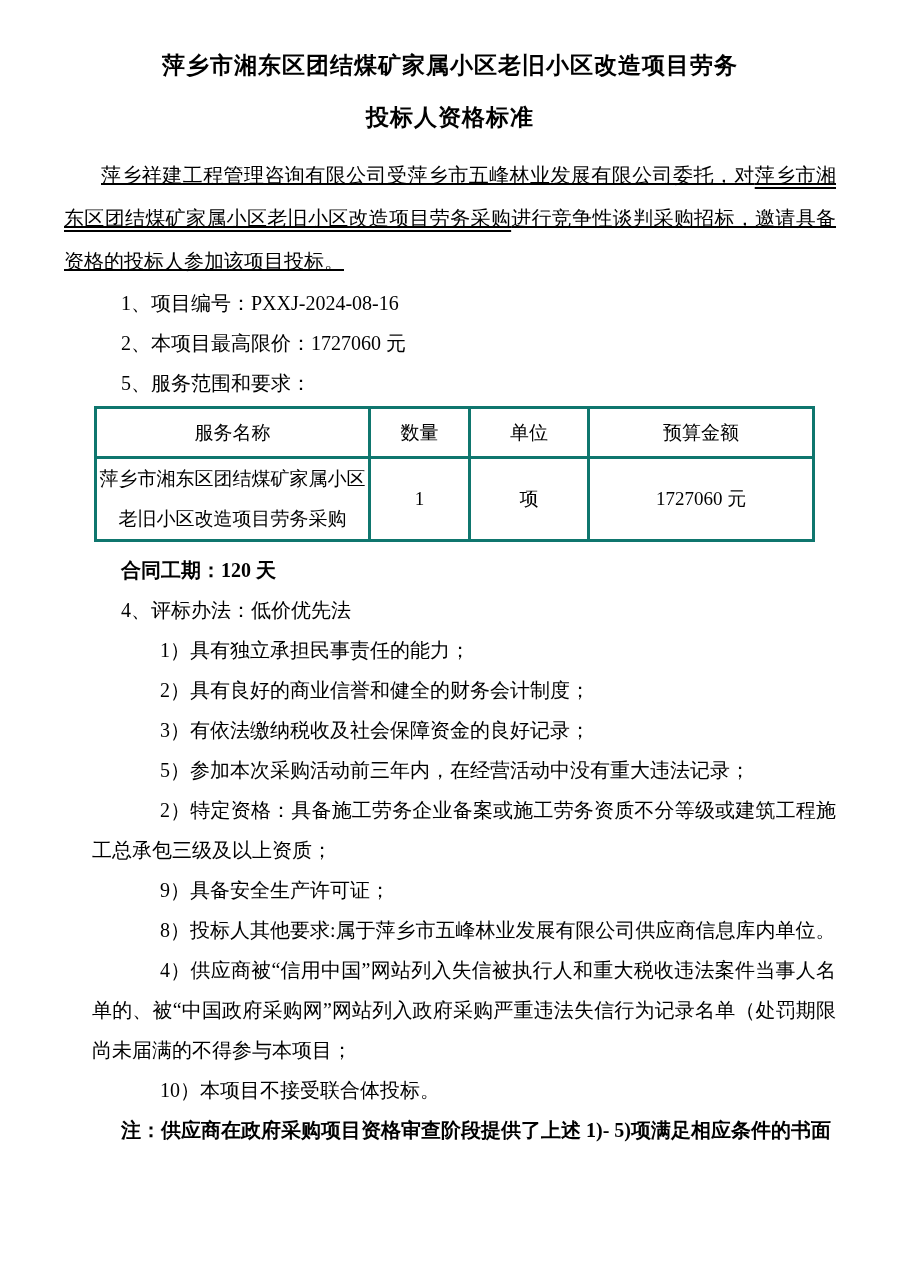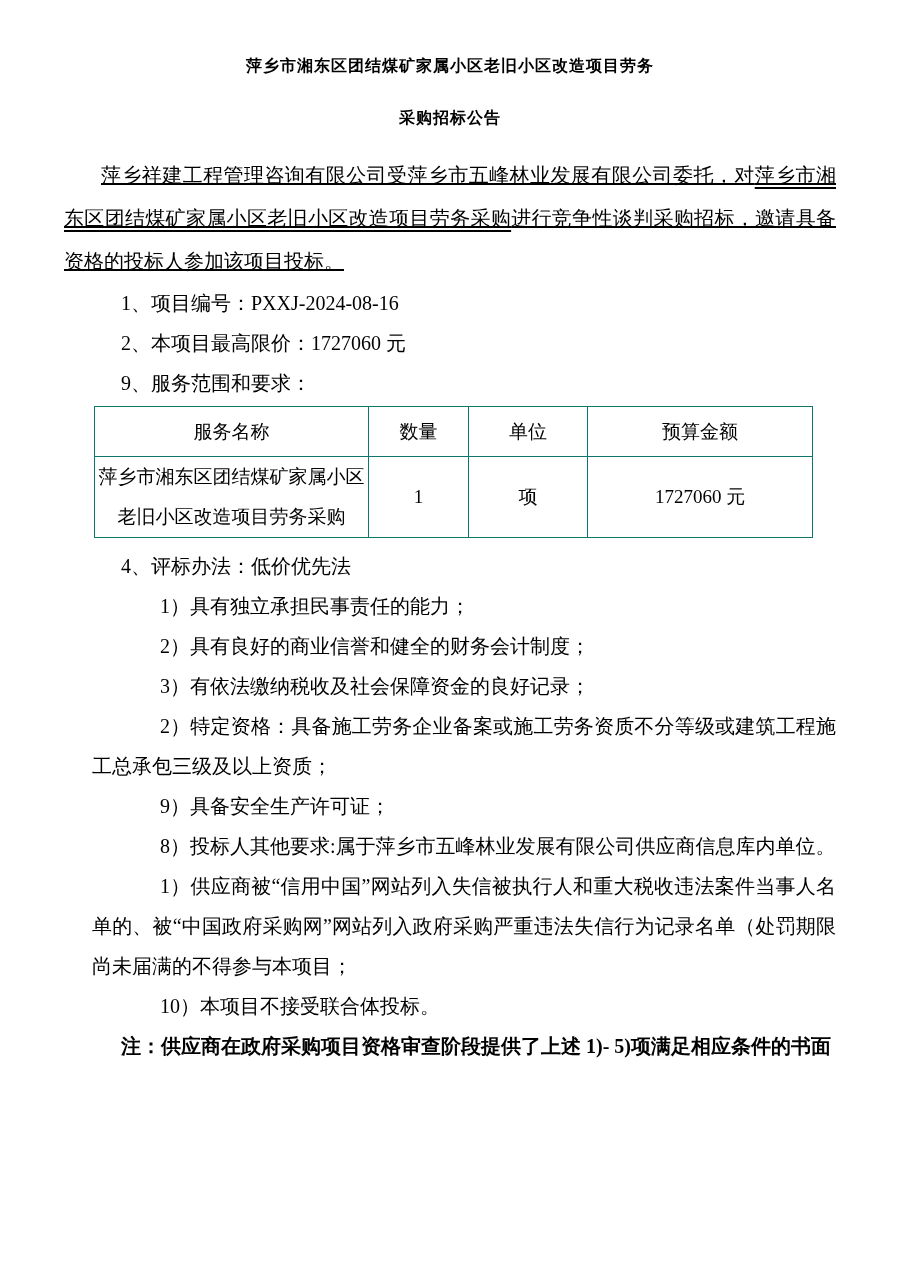--- a/index.html
+++ b/index.html
@@ -14,21 +14,21 @@
     box-sizing: border-box;
     padding: 40px 64px 0 64px;
     background: #ffffff;
     color: #000000;
     font-family: "Liberation Serif", "DejaVu Serif", serif;
     font-size: 20px;
     overflow: hidden;
   }
   .title-block p {
     margin: 0;
-    font-size: 16px;
+    font-size: 23px;
     font-weight: bold;
     text-align: center;
     line-height: 52px;
     letter-spacing: 1px;
   }
   p { margin: 0; }
   .intro {
     margin-top: 10px;
     line-height: 43px;
     text-indent: 37px;
@@ -55,49 +55,49 @@
     text-indent: 57px;
   }
   table.svc {
     border-collapse: collapse;
     table-layout: fixed;
     width: 718px;
     margin: 3px 0 8px 30px;
     font-size: 19px;
   }
   table.svc th, table.svc td {
-    border: 1px solid #0f766e;
+    border: 3px solid #0f766e;
     text-align: center;
     vertical-align: middle;
     font-weight: normal;
     padding: 0;
   }
   table.svc thead tr { height: 50px; }
   table.svc tbody tr { height: 81px; }
   td.svc-name { line-height: 40px; }
   .col-name   { width: 274px; }
   .col-qty    { width: 100px; }
   .col-unit   { width: 119px; }
   .col-budget { width: 225px; }
 </style>
 </head>
 <body>
 
 <div class="doc">
 
   <div class="title-block">
     <p>萍乡市湘东区团结煤矿家属小区老旧小区改造项目劳务</p>
-    <p>采购招标公告</p>
+    <p>投标人资格标准</p>
   </div>
 
   <p class="intro"><span>萍乡祥建工程管理咨询有限公司受萍乡市五峰林业发展有限公司委托，对</span><span class="u">萍乡市湘东区团结煤矿家属小区老旧小区改造项目劳务采购</span><span>进行竞争性谈判采购招标，邀请具备资格的投标人参加该项目投标。</span></p>
 
   <p class="num-item">1、项目编号：PXXJ-2024-08-16</p>
   <p class="num-item">2、本项目最高限价：1727060 元</p>
-  <p class="num-item">9、服务范围和要求：</p>
+  <p class="num-item">5、服务范围和要求：</p>
 
   <table class="svc">
     <colgroup>
       <col class="col-name">
         <col class="col-qty">
         <col class="col-unit">
         <col class="col-budget">
     </colgroup>
     <thead>
       <tr>
@@ -110,26 +110,28 @@
     <tbody>
       <tr>
         <td class="svc-name">萍乡市湘东区团结煤矿家属小区老旧小区改造项目劳务采购</td>
         <td>1</td>
         <td>项</td>
         <td>1727060 元</td>
       </tr>
     </tbody>
   </table>
 
+  <p class="contract">合同工期：120 天</p>
   <p class="num-item">4、评标办法：低价优先法</p>
 
   <p class="sub-item">1）具有独立承担民事责任的能力；</p>
   <p class="sub-item">2）具有良好的商业信誉和健全的财务会计制度；</p>
   <p class="sub-item">3）有依法缴纳税收及社会保障资金的良好记录；</p>
+  <p class="sub-item">5）参加本次采购活动前三年内，在经营活动中没有重大违法记录；</p>
   <p class="sub-item">2）特定资格：具备施工劳务企业备案或施工劳务资质不分等级或建筑工程施工总承包三级及以上资质；</p>
   <p class="sub-item">9）具备安全生产许可证；</p>
   <p class="sub-item">8）投标人其他要求:属于萍乡市五峰林业发展有限公司供应商信息库内单位。</p>
-  <p class="sub-item">1）供应商被“信用中国”网站列入失信被执行人和重大税收违法案件当事人名单的、被“中国政府采购网”网站列入政府采购严重违法失信行为记录名单（处罚期限尚未届满的不得参与本项目；</p>
+  <p class="sub-item">4）供应商被“信用中国”网站列入失信被执行人和重大税收违法案件当事人名单的、被“中国政府采购网”网站列入政府采购严重违法失信行为记录名单（处罚期限尚未届满的不得参与本项目；</p>
   <p class="sub-item">10）本项目不接受联合体投标。</p>
 
   <p class="note">注：供应商在政府采购项目资格审查阶段提供了上述 1)- 5)项满足相应条件的书面</p>
 
 </div>
 
 </body></html>

